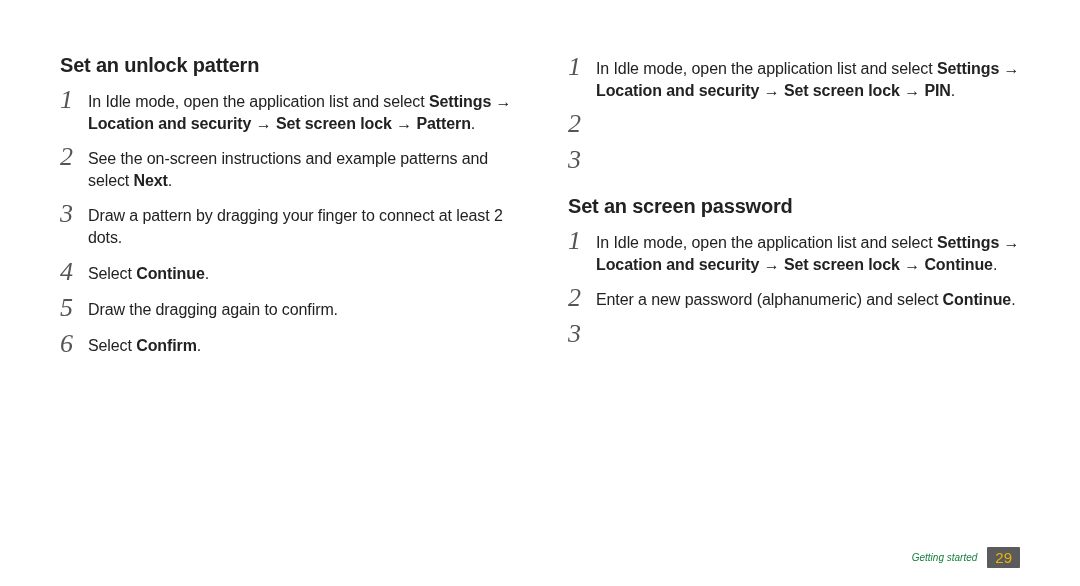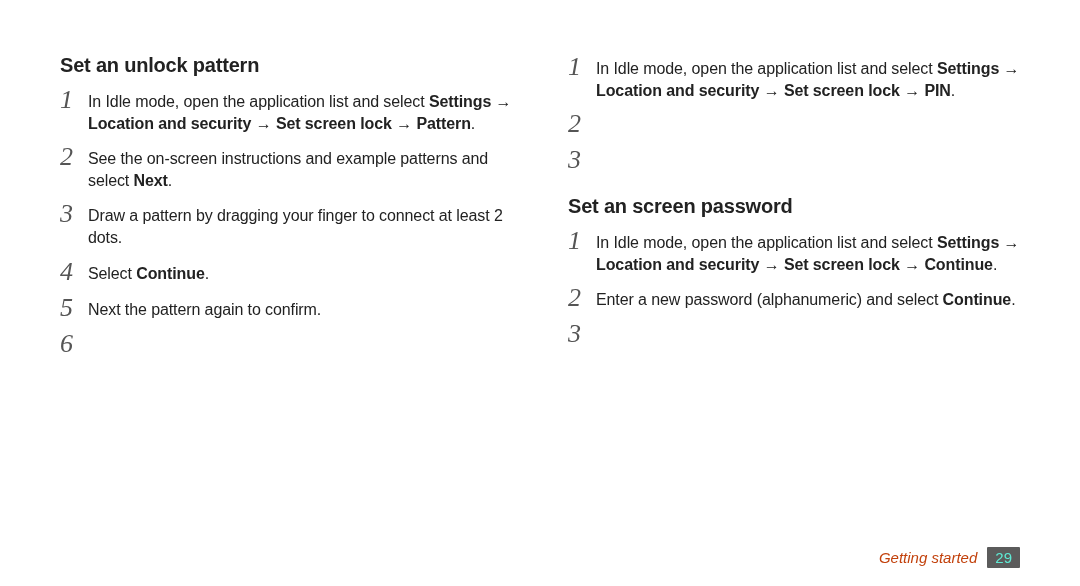--- a/index.html
+++ b/index.html
@@ -59,27 +59,27 @@
   .footer {
     position: absolute;
     bottom: 18px;
     right: 60px;
     display: flex;
     align-items: center;
     gap: 10px;
   }
   .footer-label {
     font-style: italic;
-    font-size: 15px;
-    color: #c2410c;
+    font-size: 10px;
+    color: #15803d;
   }
   .footer-pagenum {
     display: inline-block;
     background: #5b5b5b;
-    color: #5eead4;
+    color: #eab308;
     font-size: 15px;
     padding: 2px 8px;
     border-radius: 1px;
   }
 </style>
 </head>
 <body>
 
 <div class="page">
   <div class="columns">
@@ -98,24 +98,25 @@
           <div class="step">
             <div class="step-num">3</div>
             <div class="step-body">Draw a pattern by dragging your finger to connect at least 2 dots.</div>
           </div>
           <div class="step">
             <div class="step-num">4</div>
             <div class="step-body">Select <b>Continue</b>.</div>
           </div>
           <div class="step">
             <div class="step-num">5</div>
-            <div class="step-body">Next the pattern again to confirm.</div>
+            <div class="step-body">Draw the dragging again to confirm.</div>
           </div>
           <div class="step">
             <div class="step-num">6</div>
+            <div class="step-body">Select <b>Confirm</b>.</div>
           </div>
         </div>
     </div>
 
     <div class="col" id="right-col">
         <div class="steps">
           <div class="step">
             <div class="step-num">1</div>
             <div class="step-body">In Idle mode, open the application list and select <b>Settings</b> → <b>Location and security</b> → <b>Set screen lock</b> → <b>PIN</b>.</div>
           </div>

